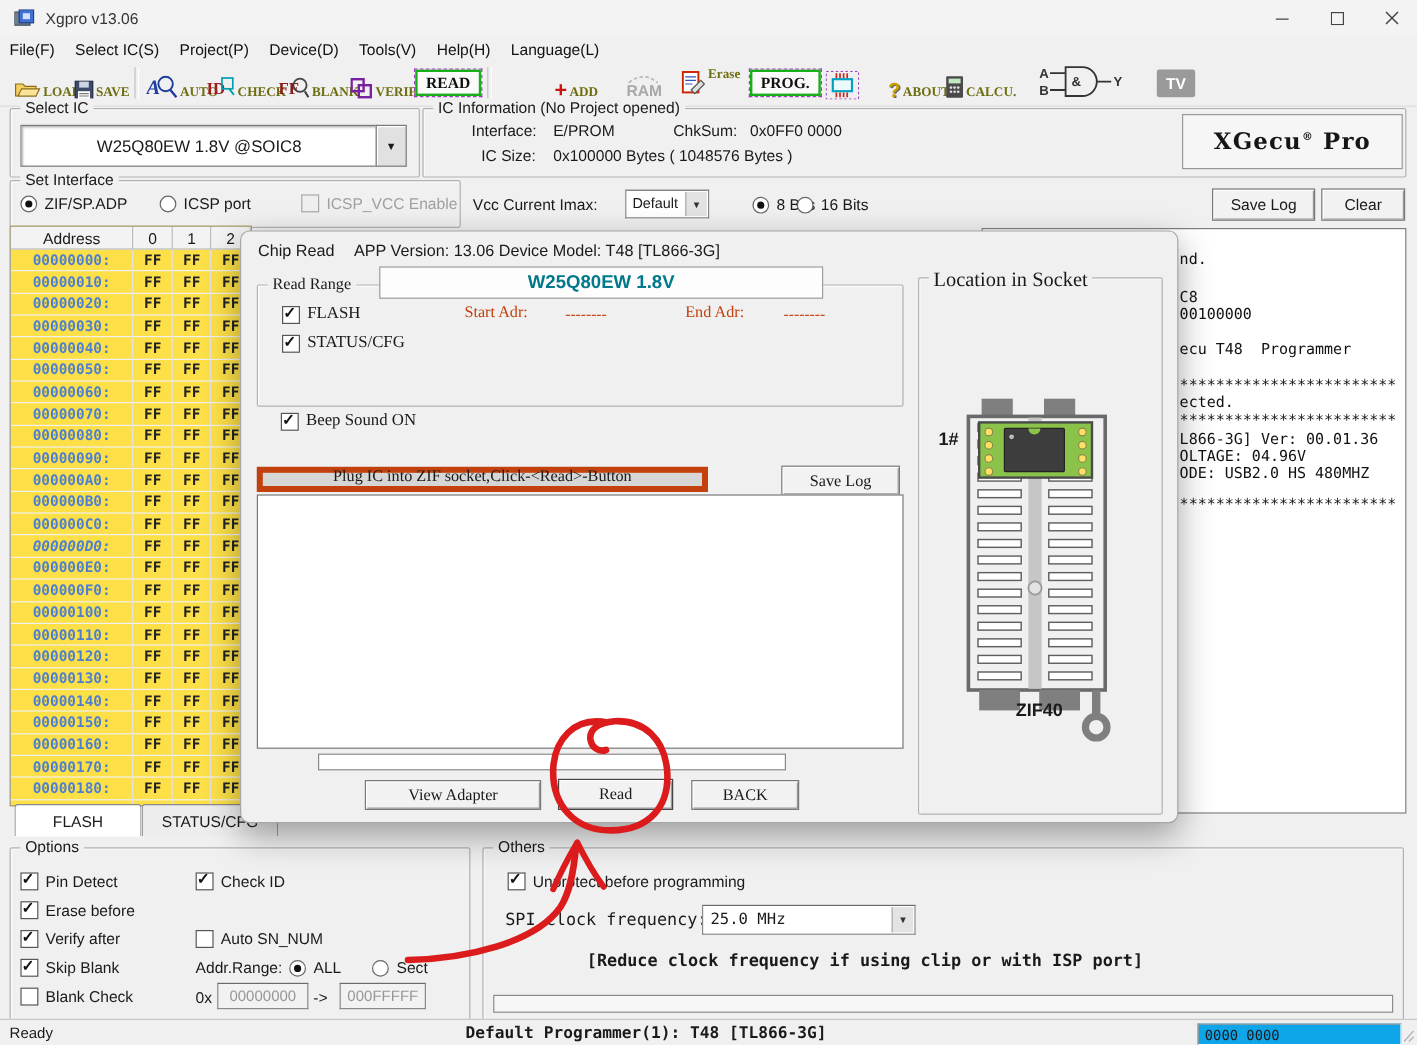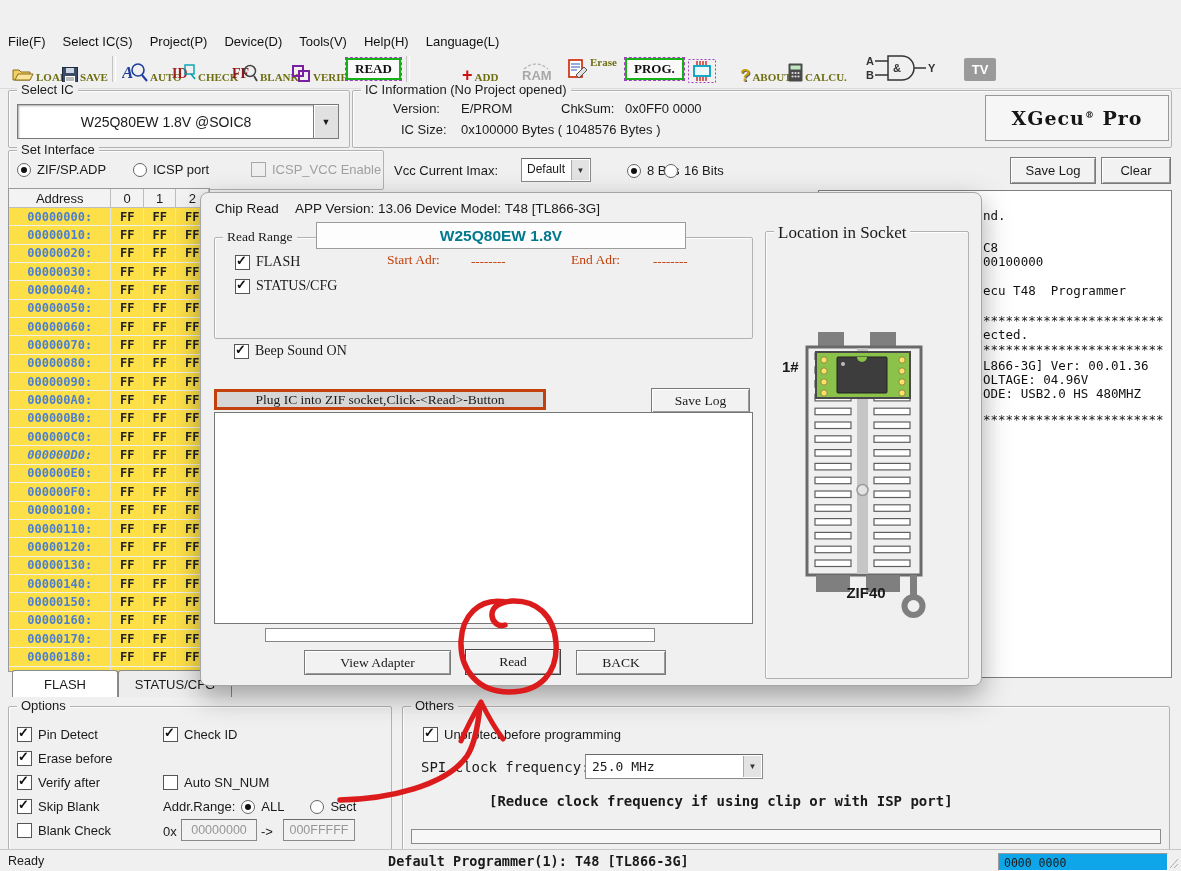--- a/index.html
+++ b/index.html
@@ -70,20 +70,43 @@
 
   #annot{left:0;top:0;width:1181px;height:871px;z-index:60;pointer-events:none;}
 
   #statusbar{left:0;top:849px;width:1181px;height:22px;border-top:1px solid #c6c6c6;background:#f0f0f0;}
 </style>
 </head>
 <body>
 
 <div id="root">
 
+  <div id="titlebar" class="abs">
+    <svg class="abs" style="left:12px;top:8px" width="17" height="15">
+      <rect x="0" y="2" width="13" height="11" fill="#6f7f8f" stroke="#44505c"></rect>
+      <rect x="4" y="0" width="12" height="11" fill="#3d6fd4" stroke="#24407e"></rect>
+      <rect x="7" y="3" width="6" height="5" fill="#cfe0ff"></rect>
+    </svg>
+    <div id="title-text" class="abs">Xgpro v13.06</div>
+    <div class="winbtn abs" style="left:1046px">
+      <svg width="11" height="11">
+          <line x1="0" y1="6" x2="11" y2="6" stroke="#444" stroke-width="1"></line>
+        </svg>
+    </div>
+    <div class="winbtn abs" style="left:1092px">
+      <svg width="11" height="11">
+          <rect x="0.5" y="0.5" width="10" height="10" fill="none" stroke="#444"></rect>
+        </svg>
+    </div>
+    <div class="winbtn abs" style="left:1138px;font-size:15px">
+      <svg width="12" height="12">
+          <path d="M1,1 L11,11 M11,1 L1,11" stroke="#444" stroke-width="1.2"></path>
+        </svg>
+    </div>
+  </div>
 
   <div id="menubar" class="abs">
       <span class="menu-item">File(F)</span>
       <span class="menu-item">Select IC(S)</span>
       <span class="menu-item">Project(P)</span>
       <span class="menu-item">Device(D)</span>
       <span class="menu-item">Tools(V)</span>
       <span class="menu-item">Help(H)</span>
       <span class="menu-item">Language(L)</span>
     </div>
@@ -219,21 +242,21 @@
       <span>W25Q80EW 1.8V @SOIC8</span>
     </div>
     <div class="abs" style="left:304px;top:13px;width:24px;height:33px;background:#e1e1e1;border:1px solid #7a7a7a;box-shadow:inset 1px 1px 0 #fff;display:flex;align-items:center;justify-content:center;font-size:9px">
       <span>▼</span>
     </div>
   </div>
 
   <div class="gb" style="left:352px;top:90px;width:818px;height:56px">
     <span class="gl">IC Information (No Project opened)</span>
     <div class="lblrow" style="left:40px;top:10px">
-        <span>Version:</span>
+        <span>Interface:</span>
       </div>
     <div class="lblrow" style="left:108px;top:10px">
         <span>E/PROM</span>
       </div>
     <div class="lblrow" style="left:208px;top:10px">
         <span>ChkSum:</span>
       </div>
     <div class="lblrow" style="left:272px;top:10px">
         <span>0x0FF0 0000</span>
       </div>
@@ -506,21 +529,21 @@
           <span>--------</span>
         </div>
     </div>
 
     <div class="lblrow serif" style="left:33px;top:150px;font-size:14px">
       <span class="cb checked"></span>
       <span>Beep Sound ON</span>
     </div>
 
 
-    <div class="abs" style="left:13px;top:196px;width:332px;height:21px;background:#d6d6d6;border:3px solid #c2410c;box-sizing:border-box;display:flex;align-items:flex-start;justify-content:center">
+    <div class="abs" style="left:13px;top:196px;width:376px;height:21px;background:#d6d6d6;border:5px solid #c2410c;box-sizing:border-box;display:flex;align-items:flex-end;justify-content:center">
       <span class="serif" style="font-size:13.5px">Plug IC into ZIF socket,Click-&lt;Read&gt;-Button</span>
     </div>
     <div class="btn serif" style="left:450px;top:195px;width:97px;height:23px;font-size:13.5px">
       <span>Save Log</span>
     </div>
 
     <div class="abs" style="left:13px;top:219px;width:537px;height:210px;background:#fff;border:1px solid #777"></div>
 
     <div class="abs" style="left:64px;top:435px;width:388px;height:12px;background:#fff;border:1px solid #888"></div>
 

